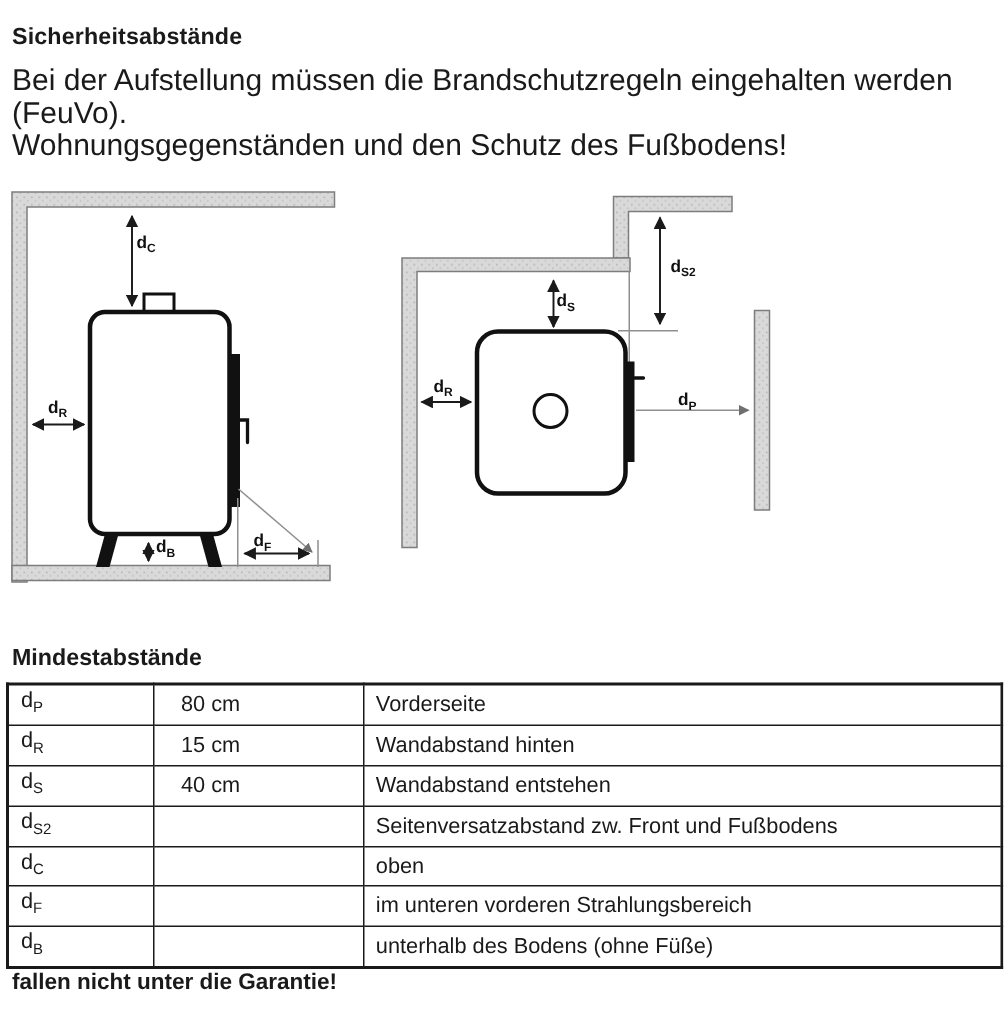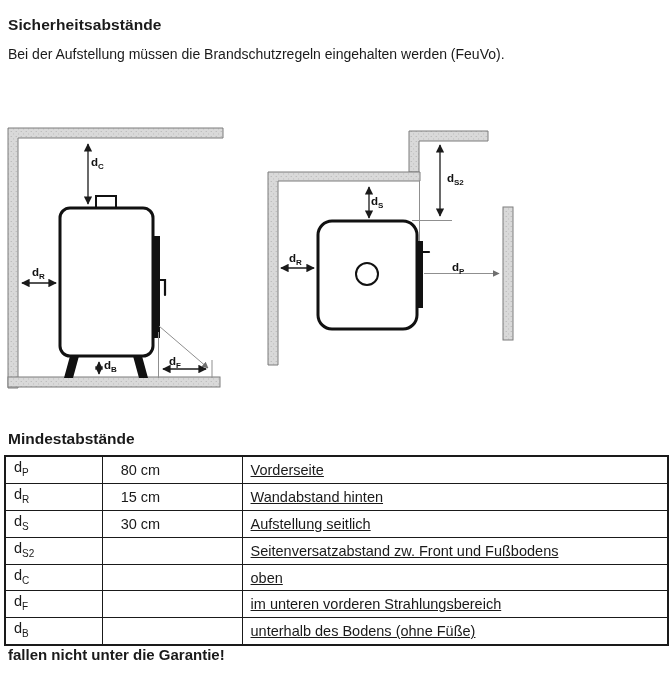--- a/index.html
+++ b/index.html
@@ -1,54 +1,55 @@
 <!DOCTYPE html>
 <html><head>
 <meta charset="utf-8">
 <style>
   html,body { margin:0; padding:0; background:#ffffff; }
   .page {
     position:relative; width:669px; height:680px; background:#ffffff;
     font-family:"Liberation Sans", sans-serif; color:#1a1a1a; overflow:hidden;
   }
   .title { position:absolute; left:8px; top:6px; font-size:15.5px; font-weight:bold; letter-spacing:0.1px;text-align:center; }
-  .intro { position:absolute; left:8px; top:44px; width:650px; font-size:14px; line-height:21.5px; }
+  .intro { position:absolute; left:8px; top:44px; width:650px; font-size:20px; line-height:21.5px; }
   .diagrams { position:absolute; left:0; top:120px; width:669px; height:290px; }
   .diagram-svg { position:absolute; left:0; top:0; }
   .wall { fill:url(#stipple); stroke:#7d7d7d; stroke-width:1; }
   .stove-body { fill:#ffffff; stroke:#111111; stroke-width:3; }
   .stub { fill:#ffffff; stroke:#111111; stroke-width:2; }
   .door { fill:#111111; stroke:none; }
   .leg { fill:#111111; stroke:none; }
   .handle { fill:none; stroke:#111111; stroke-width:2.2; stroke-linecap:round; }
   .flue { fill:#ffffff; stroke:#111111; stroke-width:2; }
   .dim { stroke:#1a1a1a; stroke-width:1.3; fill:none; }
   .dimg { stroke:#8f8f8f; stroke-width:1.1; fill:none; }
   .thin { stroke:#8f8f8f; stroke-width:1; fill:none; }
   .dim-label { position:absolute; font-size:11.5px; font-weight:bold; color:#111111; white-space:nowrap; }
   .dim-label sub { font-size:8px; }
   .section-heading { position:absolute; left:8px; top:417px; font-size:15.5px; font-weight:bold; }
   .min-table { position:absolute; left:4px; top:455px; border-collapse:collapse; font-size:14.5px; color:#1a1a1a; table-layout:fixed; }
   .min-table td { border:1px solid #1a1a1a; height:20px; line-height:20px; padding:0 2px 0 8px; vertical-align:middle; overflow:hidden; white-space:nowrap; }
   .min-table { border:2px solid #1a1a1a; }
   .min-table .c1 { width:94px; }
   .min-table .c2 { width:129px;padding-left:18px; }
-  .min-table .c3 { width:428px;text-decoration:underline; }
+  .min-table .c3 { width:428px; }
   .min-table sub { font-size:10px; }
   .footer { position:absolute; left:8px; top:644px; width:650px; font-size:15px; font-weight:bold; line-height:21px; }
 </style>
 </head>
 <body>
 
 <div class="page">
 
   <h1 class="title">Sicherheitsabstände</h1>
 
   <div class="intro">
     <div>Bei der Aufstellung müssen die Brandschutzregeln eingehalten werden (FeuVo).</div>
+    <div>Wohnungsgegenständen und den Schutz des Fußbodens!</div>
   </div>
 
   <div class="diagrams">
     <svg class="diagram-svg" width="669" height="290" viewBox="0 0 669 290">
       <defs>
         <pattern id="stipple" width="5" height="5" patternUnits="userSpaceOnUse">
           <rect width="5" height="5" fill="#d9d9d9"></rect>
           <circle cx="1.2" cy="1.5" r="0.55" fill="#aeaeae"></circle>
           <circle cx="3.6" cy="3.9" r="0.55" fill="#bdbdbd"></circle>
         </pattern>
@@ -114,22 +115,22 @@
         <td class="c2">80 cm</td>
         <td class="c3">Vorderseite</td>
       </tr>
       <tr>
         <td class="c1"><span>d</span><sub>R</sub></td>
         <td class="c2">15 cm</td>
         <td class="c3">Wandabstand hinten</td>
       </tr>
       <tr>
         <td class="c1"><span>d</span><sub>S</sub></td>
-        <td class="c2">30 cm</td>
-        <td class="c3">Aufstellung seitlich</td>
+        <td class="c2">40 cm</td>
+        <td class="c3">Wandabstand entstehen</td>
       </tr>
       <tr>
         <td class="c1"><span>d</span><sub>S2</sub></td>
         <td class="c2"></td>
         <td class="c3">Seitenversatzabstand zw. Front und Fußbodens</td>
       </tr>
       <tr>
         <td class="c1"><span>d</span><sub>C</sub></td>
         <td class="c2"></td>
         <td class="c3">oben</td>

